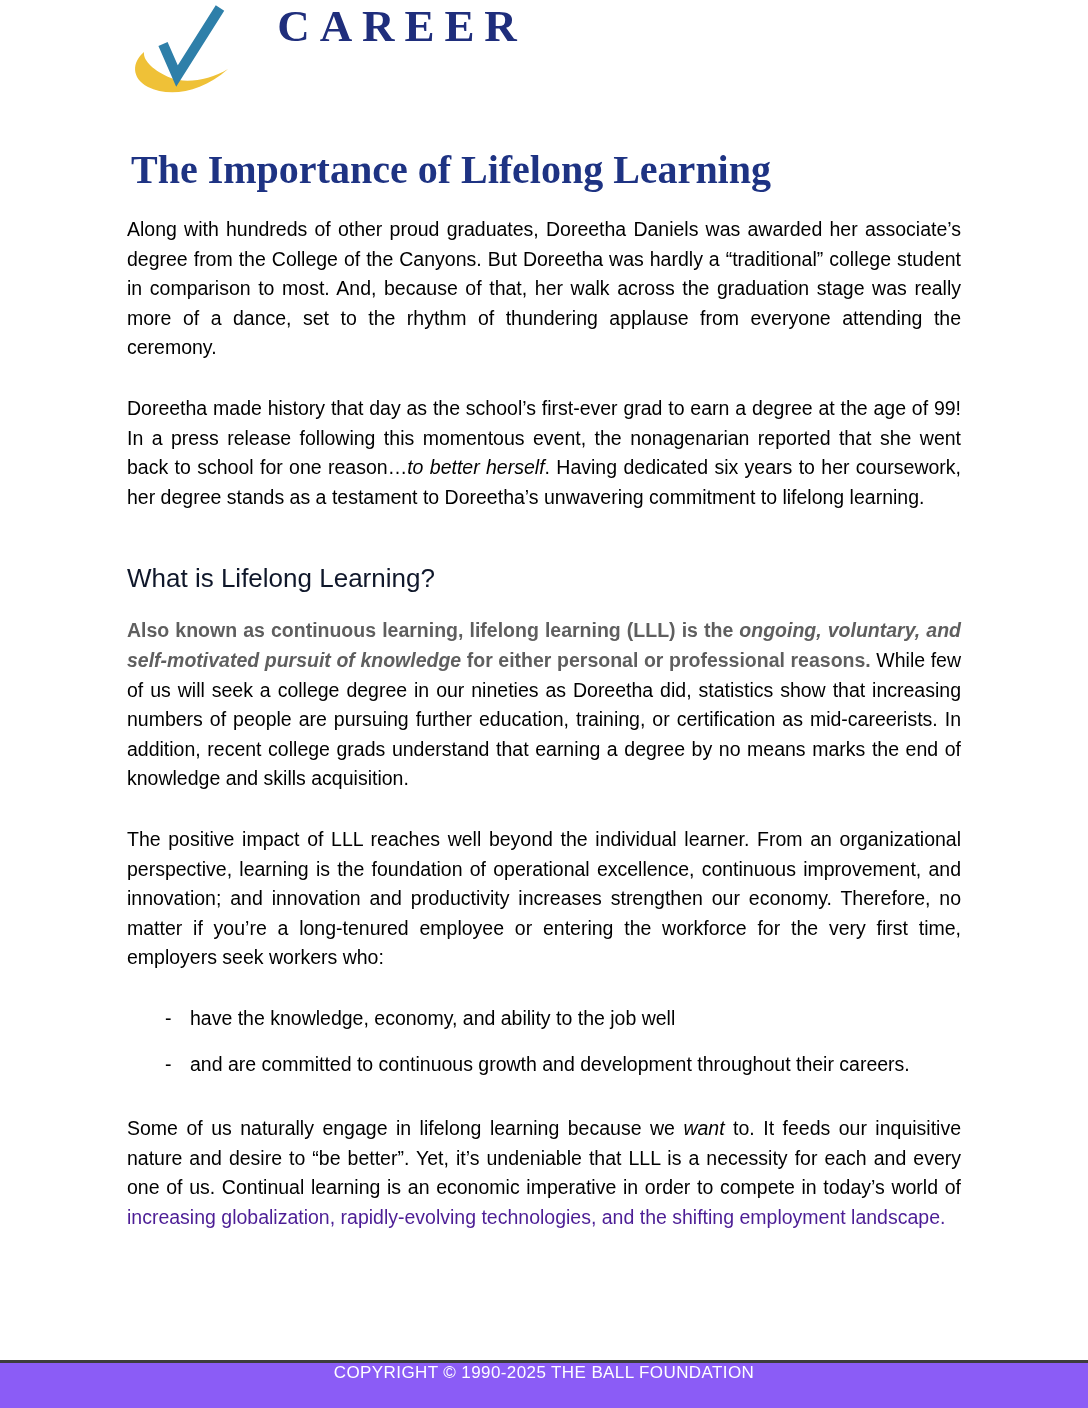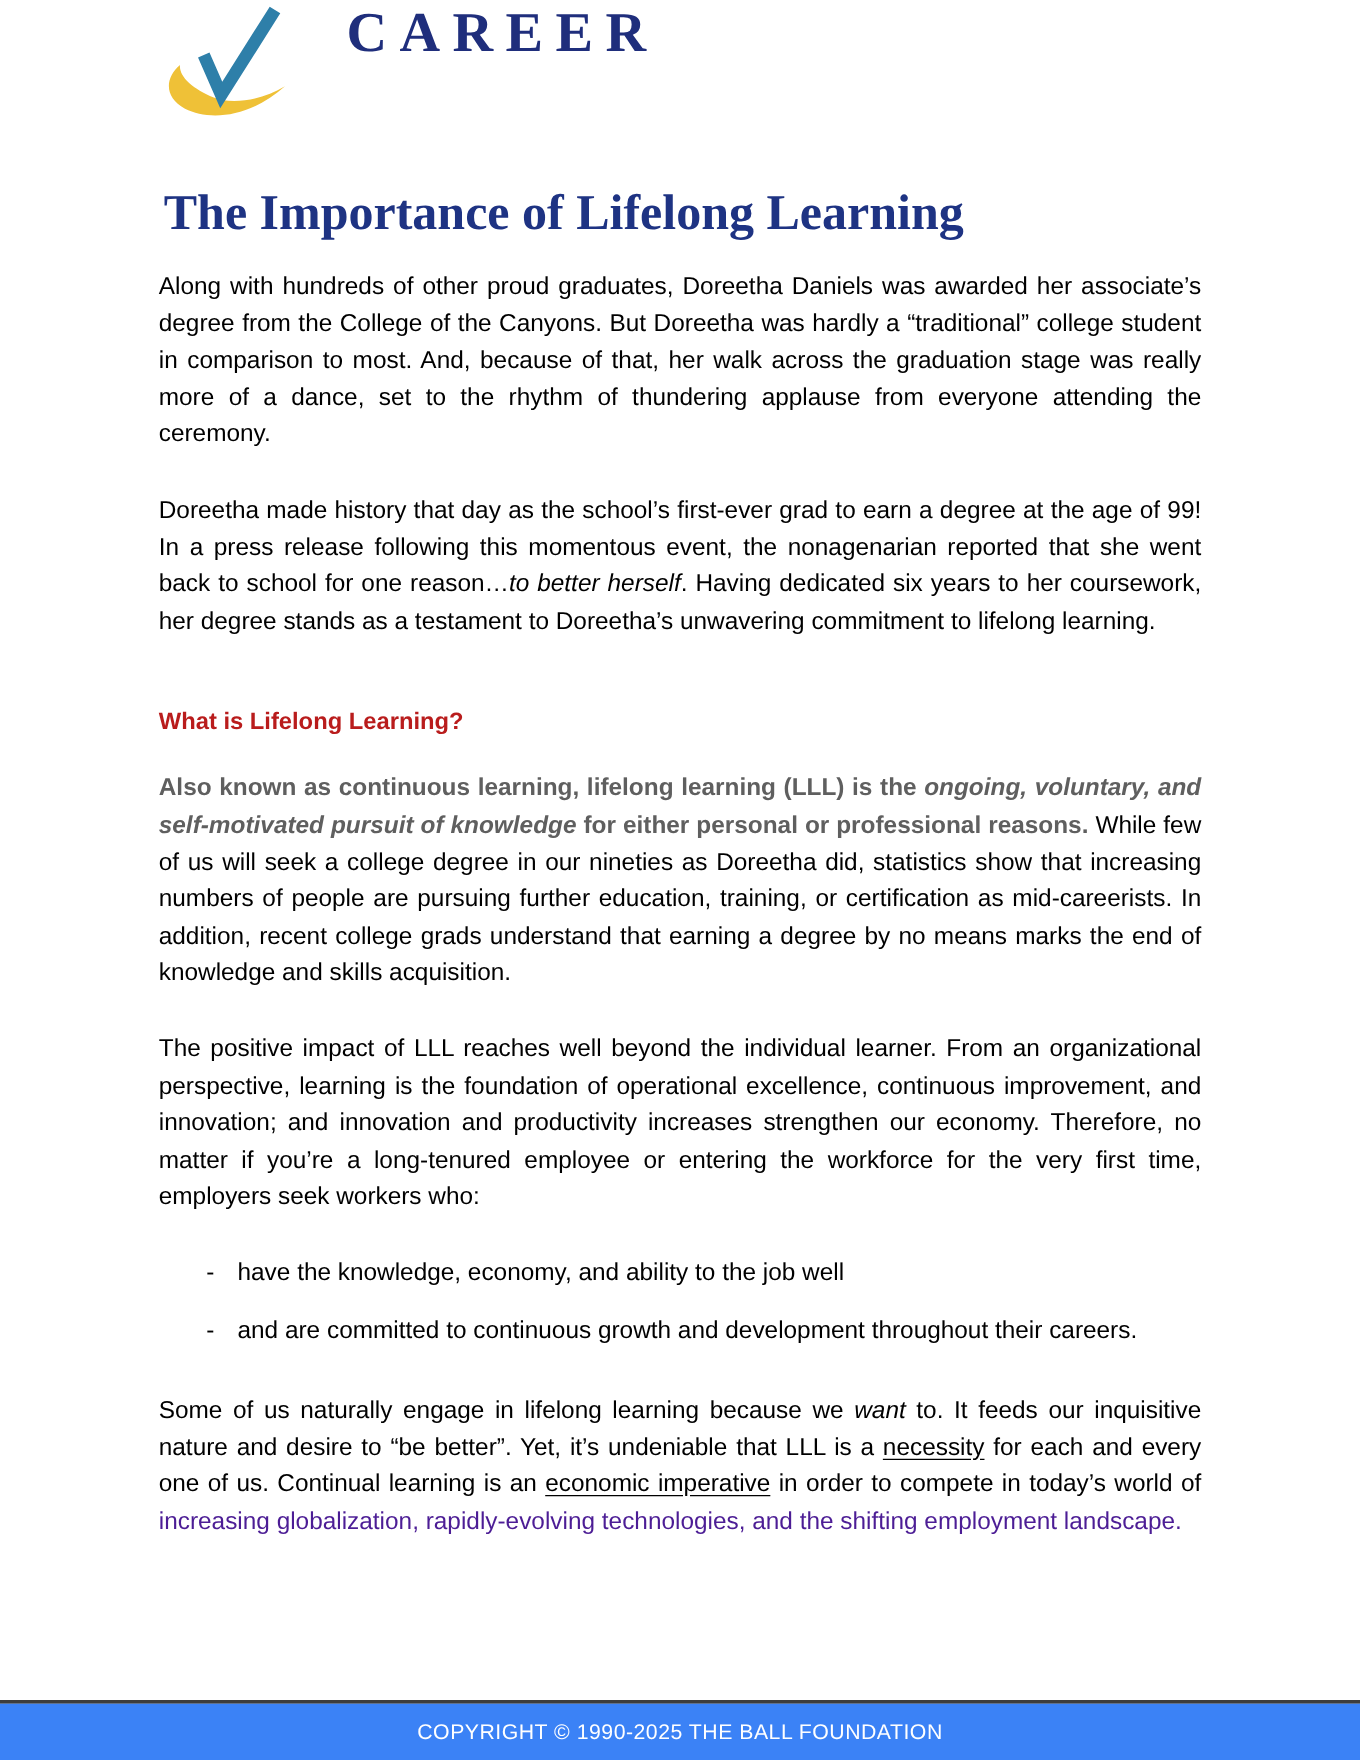--- a/index.html
+++ b/index.html
@@ -48,30 +48,30 @@
   }
   
   .para {
     font-size: 19.5px;
     line-height: 29.6px;
     text-align: justify;
     margin: 0 0 31px 0;
   }
   .para.first { margin-top: 22px; }
   h2.section-heading {
-    font-size: 19px;
+    font-size: 26px;
     line-height: 24px;
-    font-weight: bold;
-    color: #b91c1c;
+    font-weight: normal;
+    color: #0f172a;
     margin: 54px 0 26px 0;
   }
   .gray { color: #5f5f5f; font-weight: bold; }
   .gray-light { color: #4c1d95; }
   .bi { font-weight: bold; font-style: italic; }
-  .u { text-decoration: underline; text-underline-offset: 3px; }
+  .u { text-underline-offset: 3px; }
   em { font-style: italic; }
   
   ul.dash-list {
     list-style: none;
     margin: 0 0 31px 0;
     padding: 0;
   }
   ul.dash-list li {
     position: relative;
     padding-left: 63px;
@@ -93,24 +93,24 @@
     left: 0; right: 0;
     bottom: 45px;
     height: 3px;
     background: #3d3d3d;
   }
   .footer-bar {
     position: absolute;
     left: 0; right: 0;
     bottom: 0;
     height: 45px;
-    background: #3b82f6;
+    background: #8b5cf6;
     color: #ffffff;
     display: flex;
-    align-items: center;
+    align-items: flex-start;
     justify-content: center;
     font-size: 17px;
     letter-spacing: 0.4px;
   }
 </style>
 </head>
 <body>
 
 <div class="page">
 

